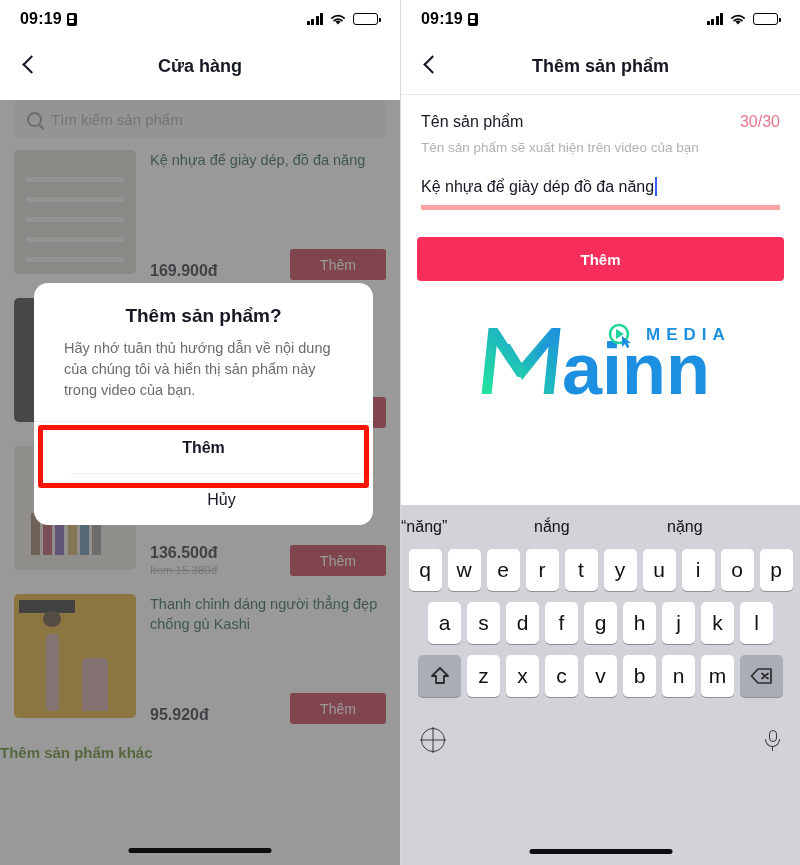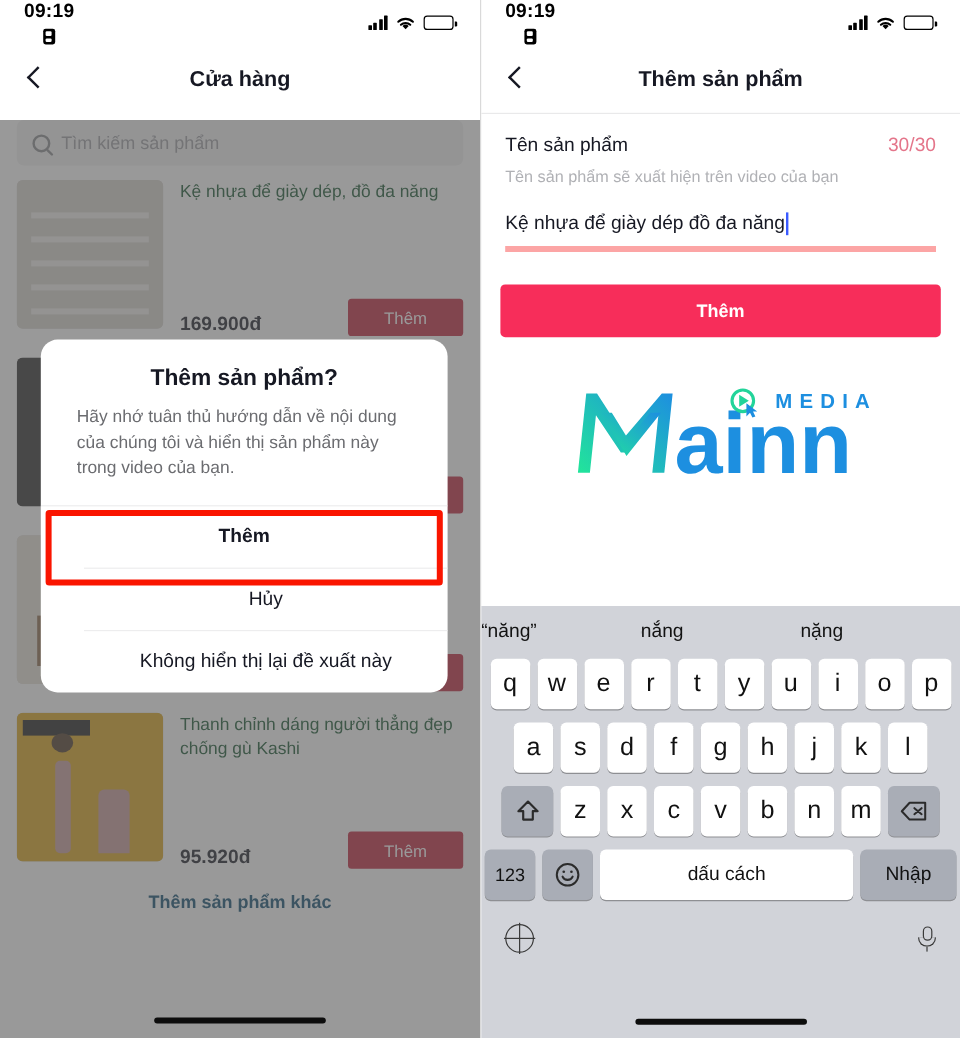--- a/index.html
+++ b/index.html
@@ -14,21 +14,21 @@
   .panel { position: relative; width: 400px; height: 865px; overflow: hidden; background: #fff; }
   .panel-left  { }
   .panel-right { border-left: 1px solid #d9d9d9; }
 
   
   .statusbar {
     position: relative; height: 38px;
     display: flex; align-items: center; justify-content: space-between;
     padding: 0 22px 0 20px;
   }
-  .sb-time { font-size: 16px; font-weight: 700; letter-spacing: .2px; color: #000; display:flex; align-items:center; gap:5px;flex-direction:column;}
+  .sb-time { font-size: 16px; font-weight: 700; letter-spacing: .2px; color: #000; display:flex; align-items:center; gap:5px;}
   .sb-lock { display:inline-block; width:10px; height:13px; background:#000; border-radius:2px; position:relative; }
   .sb-lock::after{ content:""; position:absolute; left:2.5px; top:2px; width:5px; height:4px; background:#fff; border-radius:1px;}
   .sb-lock::before{ content:""; position:absolute; left:2.5px; top:7.5px; width:5px; height:3px; background:#fff; border-radius:1px;}
   .sb-right { display: flex; align-items: center; gap: 6px; }
   .bars { display: flex; align-items: flex-end; gap: 1.5px; height: 12px; }
   .bars i { display: block; width: 3px; background: #000; border-radius: .5px; }
   .bars i:nth-child(1){height:4px}.bars i:nth-child(2){height:6.5px}
   .bars i:nth-child(3){height:9px}.bars i:nth-child(4){height:12px}
   .batt { width: 25px; height: 12px; border: 1.6px solid #000; border-radius: 3px; position: relative; padding: 1.4px; }
   .batt::after { content:""; position:absolute; right:-4px; top:3.5px; width:2px; height:4px; background:#000; border-radius:0 1px 1px 0; }
@@ -61,21 +61,21 @@
   .p-thumb { width: 122px; height: 124px; border-radius: 5px; flex: none; position: relative; overflow: hidden; background: #ddd; }
   .p-right { flex: 1; display: flex; flex-direction: column; position: relative; }
   .p-name { font-size: 14.5px; line-height: 1.38; color: #14532d; }
   .p-foot { position: absolute; bottom: 6px; left: 0; right: 0; display: flex; align-items: flex-end; justify-content: space-between; }
   .p-price { font-size: 16px; font-weight: 700; color: #161823; }
   .p-orig { font-size: 11.5px; color: #a6a7ab; text-decoration: line-through; margin-top: 2px; }
   .p-add {
     width: 96px; height: 31px; background: #c0223c; border-radius: 3px;
     color: #fff; font-size: 14px; display: flex; align-items: center; justify-content: center;
   }
-  .add-other { text-align: center; font-size: 15px; font-weight: 700; color: #0c4a6e; padding-top: 14px; }
+  .add-other { text-align: left; font-size: 15px; font-weight: 700; color: #4d7c0f; padding-top: 14px; }
 
   
   .art1 { position:absolute; inset:0; background:#d8d4ce; }
   .art1 .shelf { position:absolute; left:10%; width:80%; height:5px; background:#f2f0ec; }
   .art2 { position:absolute; inset:0; background:#2a2a2a; }
   .art3 { position:absolute; inset:0; background:#e7e2d8; }
   .art3 .bk { position:absolute; bottom:12%; width:9px; height:34%; }
   .art4 { position:absolute; inset:0; background:#d9a318; }
   .art4 .fig { position:absolute; left:26%; bottom:6%; width:13px; height:62%; background:#c99b9b; border-radius:4px; }
   .art4 .fig2 { position:absolute; left:56%; bottom:6%; width:26px; height:42%; background:#c89a9a; border-radius:5px 5px 0 0;}
@@ -281,21 +281,20 @@
       <div class="dim"></div>
     </div>
 
     <div class="dialog">
       <div class="dlg-title">Thêm sản phẩm?</div>
       <div class="dlg-msg">Hãy nhớ tuân thủ hướng dẫn về nội dung của chúng tôi và hiển thị sản phẩm này trong video của bạn.</div>
       <div class="dlg-primary-wrap">
         <div class="dlg-btn first">Thêm</div>
       </div>
       <div class="dlg-btn plain">Hủy</div>
-      <div class="dlg-btn plain">Không hiển thị lại đề xuất này</div>
     </div>
 
     <div class="annot annot-dialog"></div>
     <div class="home-ind"></div>
   </div>
 
   <div class="panel panel-right">
 
     <div class="statusbar">
       <div class="sb-time">
@@ -402,33 +401,20 @@
         <div class="key">n</div>
         <div class="key">m</div>
         <div class="key wide">
           <svg width="24" height="18" viewBox="0 0 24 18">
               <path d="M8 2h13v14H8L1.5 9z" fill="none" stroke="#2b2b2b" stroke-width="1.7" stroke-linejoin="round"></path>
               <path d="M12 6.5l6 5M18 6.5l-6 5" stroke="#2b2b2b" stroke-width="1.7" stroke-linecap="round"></path>
             </svg>
         </div>
       </div>
 
-      <div class="krow r4">
-        <div class="key num">123</div>
-        <div class="key emo">
-          <svg width="22" height="22" viewBox="0 0 22 22">
-              <circle cx="11" cy="11" r="9" fill="none" stroke="#2b2b2b" stroke-width="1.7"></circle>
-              <circle cx="7.8" cy="8.5" r="1.1" fill="#2b2b2b"></circle>
-              <circle cx="14.2" cy="8.5" r="1.1" fill="#2b2b2b"></circle>
-              <path d="M6.8 12.5a4.6 4.6 0 0 0 8.4 0" fill="none" stroke="#2b2b2b" stroke-width="1.7" stroke-linecap="round"></path>
-            </svg>
-        </div>
-        <div class="key space">dấu cách</div>
-        <div class="key enter">Nhập</div>
-      </div>
 
       <div class="kbot">
         <div class="globe"></div>
         <div class="mic">
           <span class="cap"></span>
             <span class="arc"></span>
             <span class="stem"></span>
         </div>
       </div>
       <div class="kb-home"></div>

